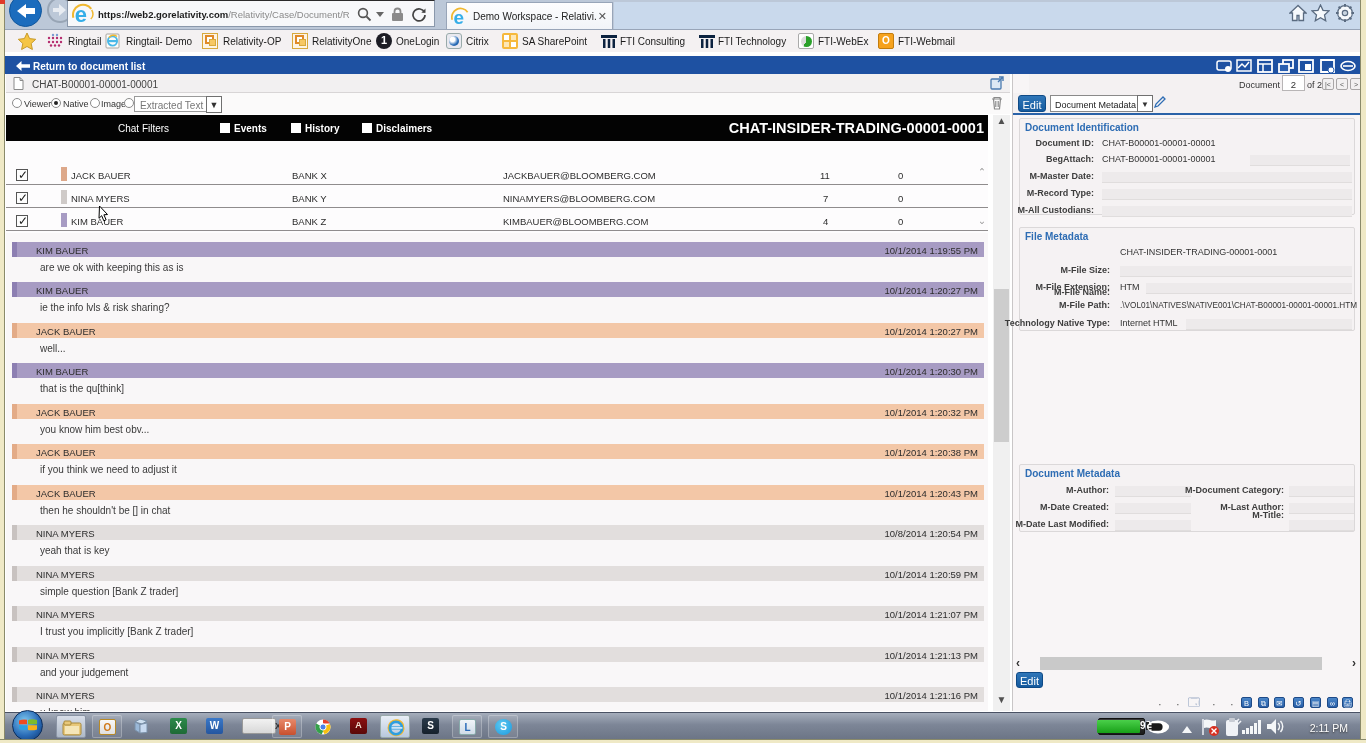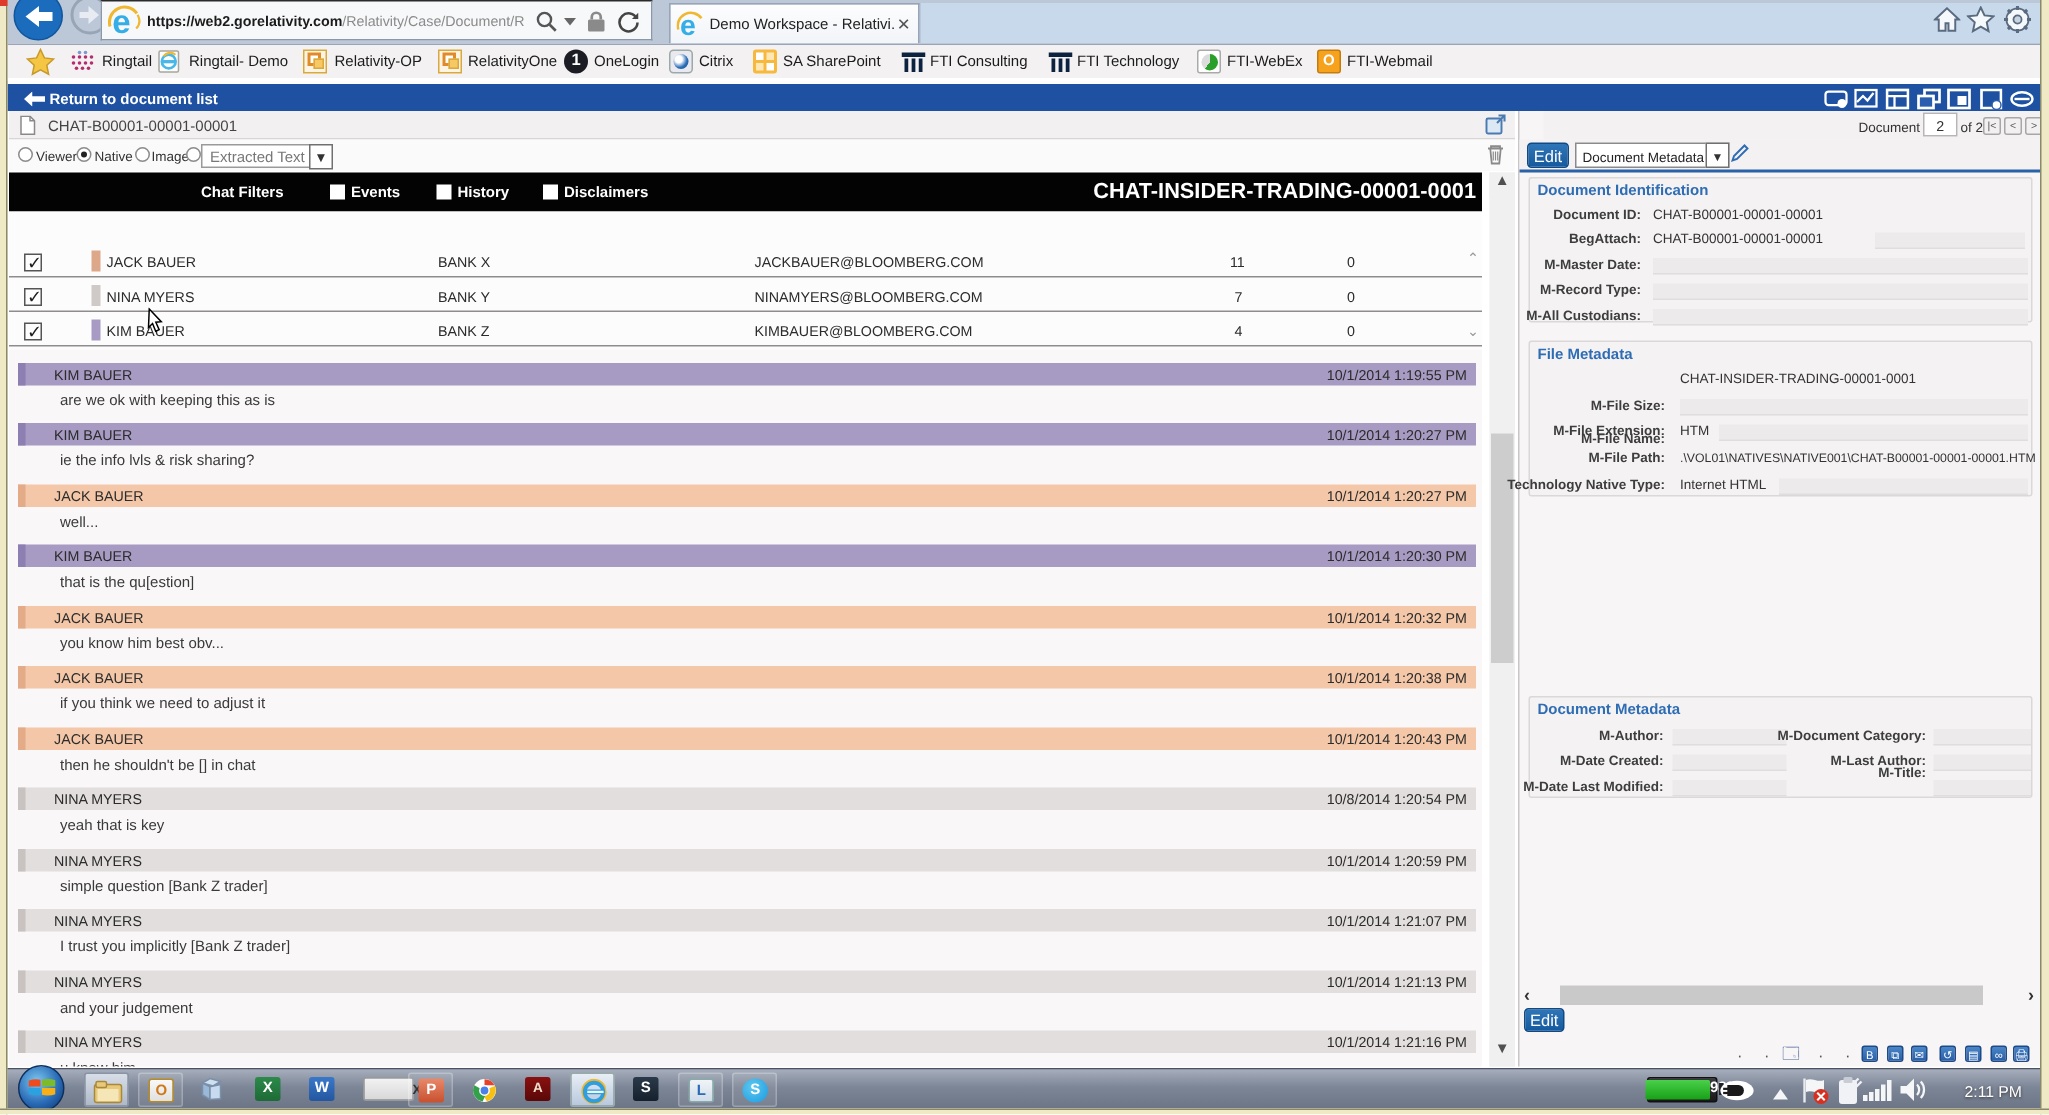--- a/index.html
+++ b/index.html
@@ -40,21 +40,21 @@
 
 #docbar { left:6px; top:74px; width:1004px; height:19px; background:#f2f0f1; border-bottom:1px solid #d8d5d6; }
 #docbar .txt { position:absolute; left:26px; top:5px; color:#444; font-size:10px; }
 #radiorow { left:6px; top:93px; width:1004px; height:21px; background:#fbfafa; }
 .radio { position:absolute; top:5px; width:10px; height:10px; border-radius:50%; border:1px solid #8b8b8b; background:#fff; }
 .radio.sel:after { content:""; position:absolute; left:2px; top:2px; width:4px; height:4px; border-radius:50%; background:#222; }
 .radlab { position:absolute; top:6px; color:#333; font-size:9px; }
 #exsel { position:absolute; left:128px; top:3px; width:88px; height:16px; background:#fff; border:1px solid #9a9a9a; color:#777; font-size:10px; padding:3px 0 0 5px; }
 #exsel .varr { position:absolute; right:-1px; top:-1px; width:16px; height:17px; background:#fff; border:1px solid #707070; text-align:center; color:#333; font-size:9px; padding-top:3px; }
 #blackbar { left:6px; top:115px; width:982px; height:26px; background:#030303; color:#fff; }
-#blackbar .cf { position:absolute; left:128px; top:8px; font-weight:bold; font-size:10px; }
+#blackbar .cf { position:absolute; left:112px; top:8px; font-weight:normal; font-size:10px; }
 .cbox { position:absolute; top:8px; width:10px; height:10px; background:#fff; }
 .cblab { position:absolute; top:8px; font-weight:bold; font-size:10px; color:#fff; }
 #blackbar .big { position:absolute; right:4px; top:5px; font-weight:bold; font-size:14.5px; }
 
 
 #ptable { left:6px; top:141px; width:982px; height:92px; background:#fdfcfd; }
 .prow { position:absolute; left:0; width:982px; height:22px; border-bottom:1px solid #8f8c8d; }
 .pchk { position:absolute; left:10px; top:6px; width:12px; height:12px; border:1px solid #555; background:#fdfdfd; }
 .pchk:after { content:"\2713"; position:absolute; left:1px; top:-2px; font-size:12px; color:#1b1b1b; }
 .swatch { position:absolute; left:55px; top:4px; width:6px; height:14px; }
@@ -371,21 +371,21 @@
         <div class="mtime">10/1/2014 1:20:27 PM</div>
       </div>
       <div class="mtext">well...</div>
     </div>
   <div class="msg kim" style="top:130px;">
       <div class="mhead">
         <div class="medge"></div>
         <div class="mname">KIM BAUER</div>
         <div class="mtime">10/1/2014 1:20:30 PM</div>
       </div>
-      <div class="mtext">that is the qu[estion]</div>
+      <div class="mtext">that is the qu[think]</div>
     </div>
   <div class="msg jack" style="top:171px;">
       <div class="mhead">
         <div class="medge"></div>
         <div class="mname">JACK BAUER</div>
         <div class="mtime">10/1/2014 1:20:32 PM</div>
       </div>
       <div class="mtext">you know him best obv...</div>
     </div>
   <div class="msg jack" style="top:211px;">

